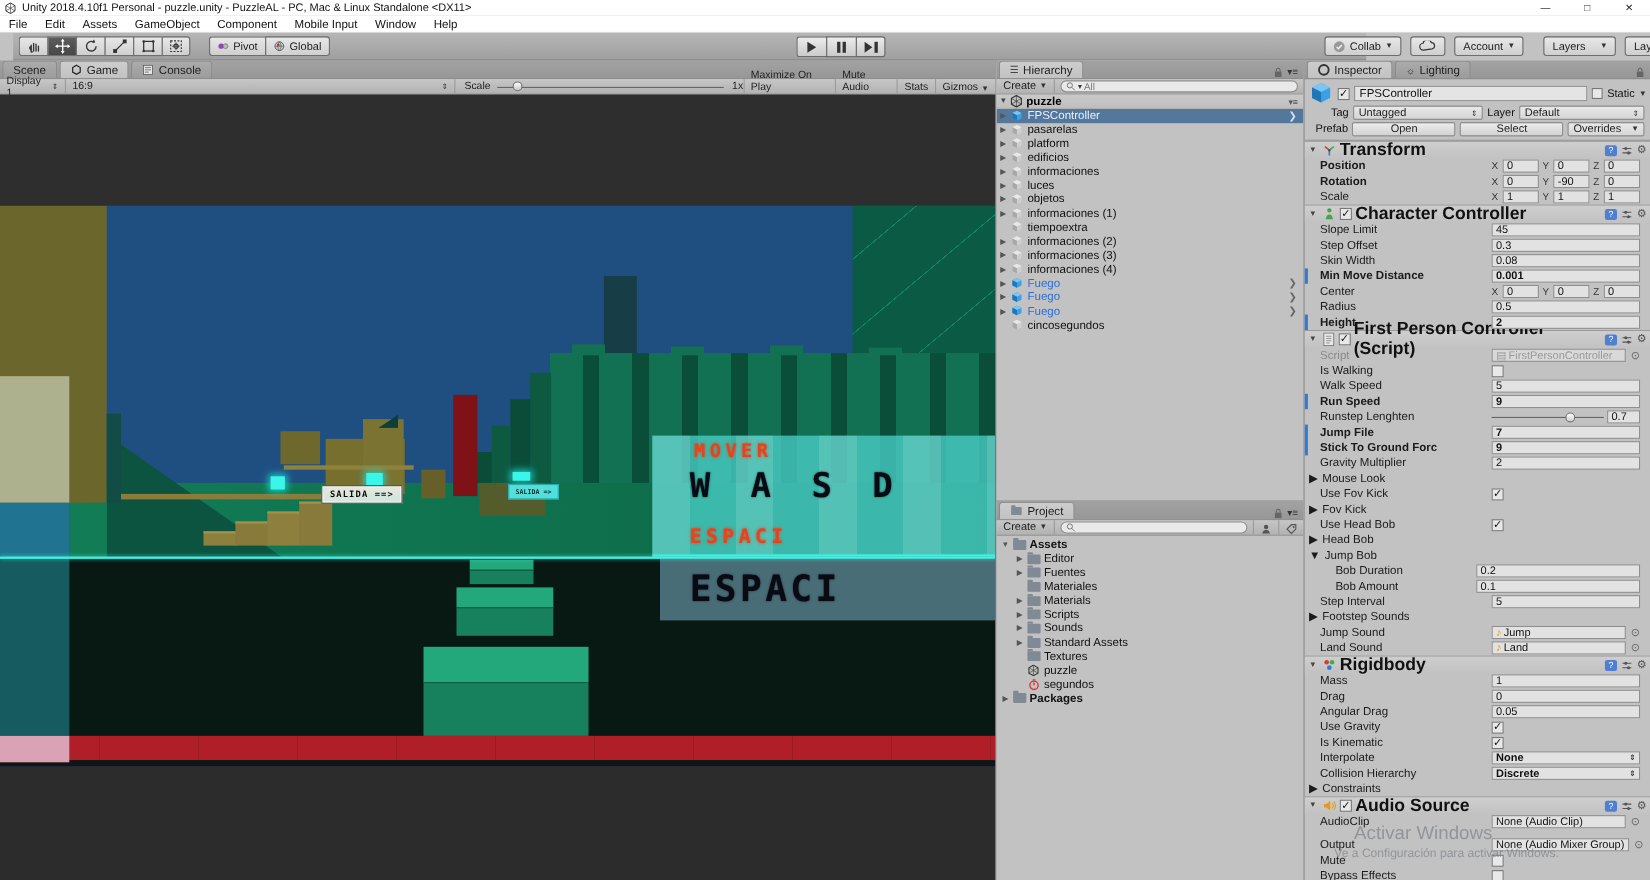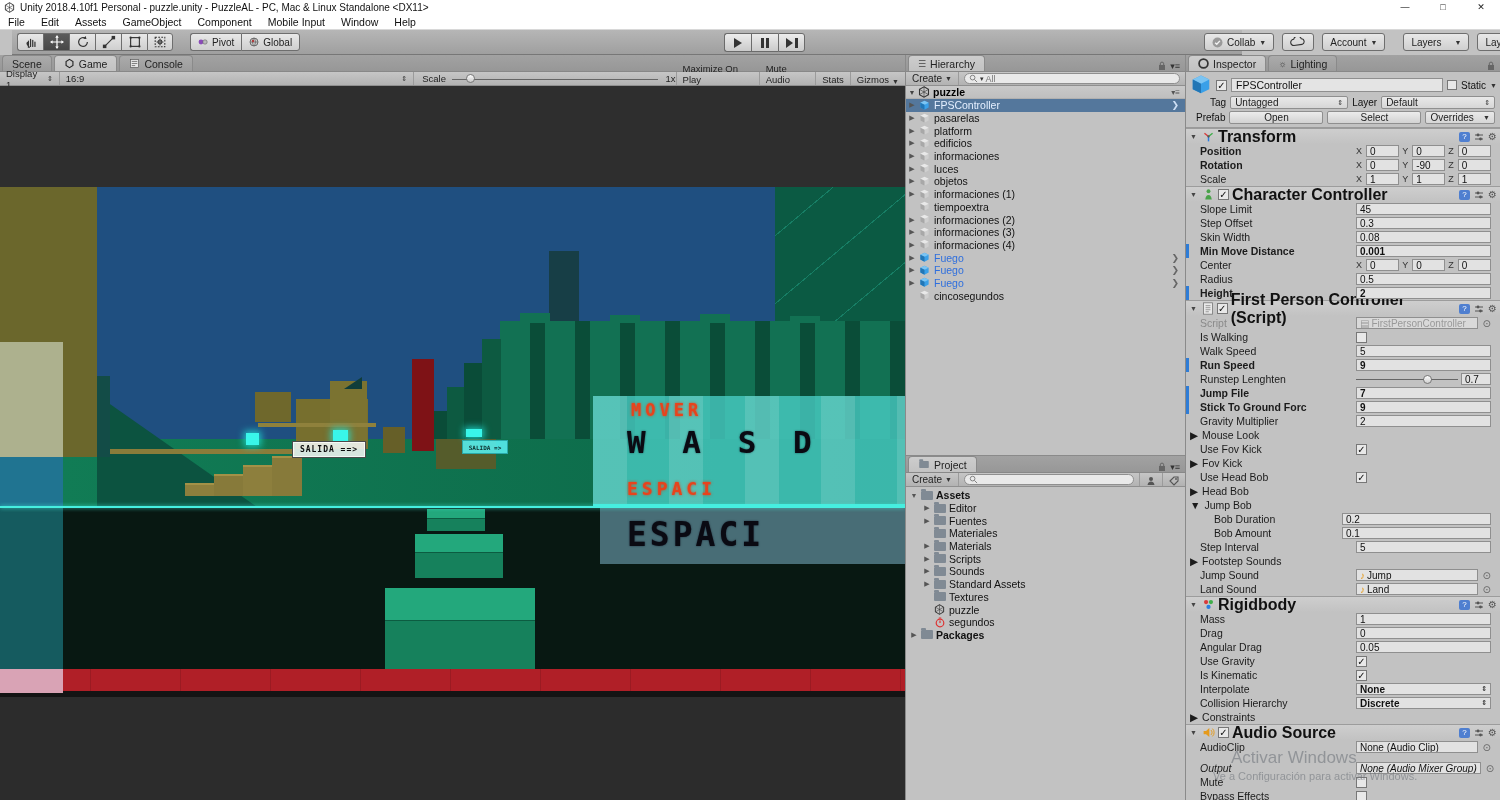--- a/index.html
+++ b/index.html
@@ -1201,21 +1201,21 @@
               <span style="font-size:10px;">⚙</span>
             </span>
           </div>
           <div class="irow">
             <span class="ilabel">AudioClip</span>
             <span class="ictrl">
               <span class="fld">None (Audio Clip)</span>
               <span class="circ">⊙</span>
             </span>
           </div>
-          <div class="irow" style="margin-top: 7px; font-style: italic;">
+          <div class="irow" style="margin-top: 7px;">
             <span class="ilabel">Output</span>
             <span class="ictrl">
               <span class="fld">None (Audio Mixer Group)</span>
               <span class="circ">⊙</span>
             </span>
           </div>
           <div class="irow">
             <span class="ilabel">Mute</span>
             <span class="ictrl">
               <span class="cb"></span>

